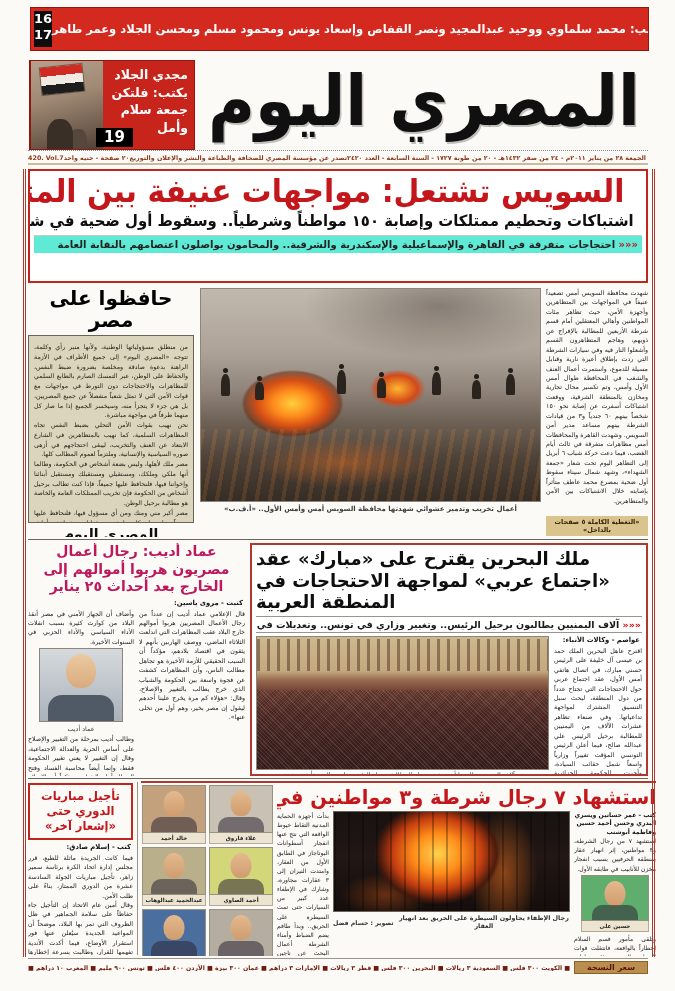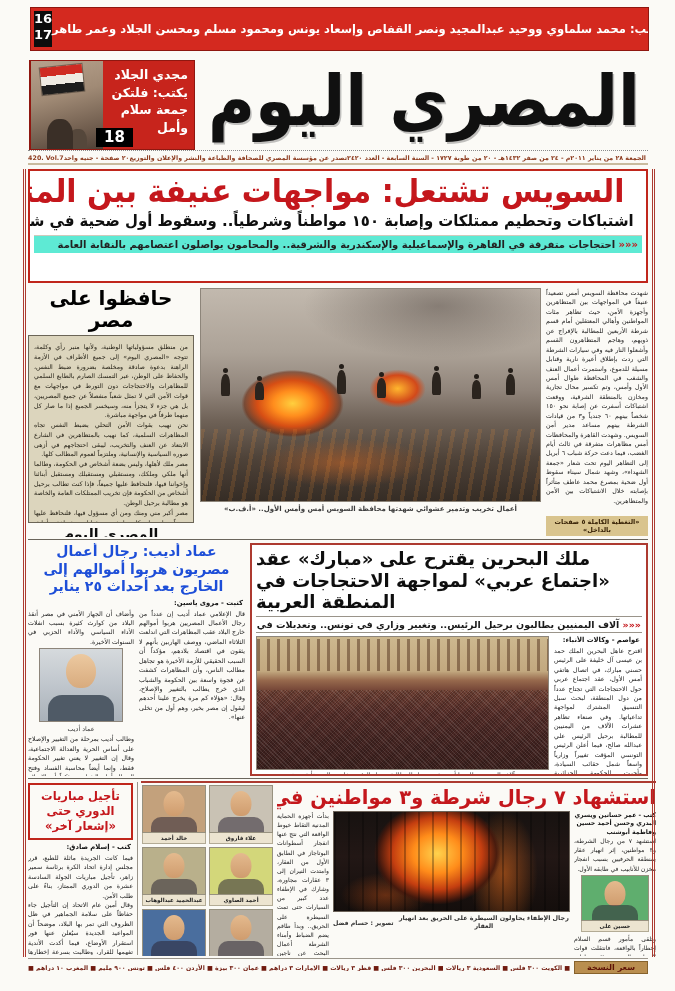--- a/index.html
+++ b/index.html
@@ -72,21 +72,21 @@
   
   .lead-body{left:546px;top:288px;width:102px;height:248px;display:flex;flex-direction:column;overflow:hidden;}
   .t-sm{font-size:6.3px;line-height:1.5;text-align:justify;color:#1c1c1c;}
   .lead-body .t-sm{flex:1;overflow:hidden;}
   .lead-highlight{background:#d9c48e;font-size:6.5px;font-weight:bold;color:#3a2408;text-align:center;padding:2px 1px;margin-top:2px;}
 
   .mid-rule{left:28px;top:539px;width:620px;border-top:1.5px solid #6a655c;}
 
   
   .adib{left:28px;top:543px;width:217px;height:233px;overflow:hidden;}
-  .adib-headline{font-size:14px;font-weight:bold;color:#1d4ed8;text-align:center;line-height:1.25;}
+  .adib-headline{font-size:14px;font-weight:bold;color:#be185d;text-align:center;line-height:1.25;}
   .byline{font-size:6.8px;font-weight:bold;color:#111;margin:3px 2px 2px 0;}
   .adib-cols{display:flex;gap:5px;height:178px;overflow:hidden;}
   .adib-col{flex:1;overflow:hidden;display:flex;flex-direction:column;}
   .adib-photo{width:82px;height:72px;margin:2px auto;border:1px solid #8d857a;position:relative;flex:none;
     background:linear-gradient(180deg,#d6dadd 0%,#c2c8ce 45%,#a9b1b9 100%);overflow:hidden;}
   .adib-photo::before{content:"";position:absolute;top:5px;left:50%;transform:translateX(-50%);width:30px;height:34px;
     border-radius:50% 50% 46% 46%;background:linear-gradient(180deg,#ecc9a0,#d8ab7e);}
   .adib-photo::after{content:"";position:absolute;bottom:0;left:50%;transform:translateX(-50%);width:66px;height:26px;
     border-radius:14px 14px 0 0;background:#4f5a66;}
   .photo-caption{font-size:6.4px;font-weight:normal;color:#333;text-align:center;margin:1px 0;flex:none;}
@@ -169,21 +169,21 @@
     <div class="pagenum">
       <div>16</div>
       <div>17</div>
     </div>
     <div class="top-bar-text">هؤلاء يكتبون عن أيام الغضب: محمد سلماوي ووحيد عبدالمجيد ونصر القفاص وإسعاد يونس ومحمود مسلم ومحسن الجلاد وعمر طاهر</div>
   </div>
 
   <div class="abs promo">
     <div class="promo-text">مجدي الجلاد يكتب: فلتكن جمعة سلام وأمل</div>
     <div class="promo-photo"></div>
-    <div class="promo-badge">18</div>
+    <div class="promo-badge">19</div>
   </div>
   <div class="abs logo">
     <div class="logo-text">المصري اليوم</div>
   </div>
 
   <div class="abs dateline">
     <span>الجمعة ٢٨ من يناير ٢٠١١م - ٢٤ من صفر ١٤٣٢هـ - ٢٠ من طوبة ١٧٢٧ - السنة السابعة - العدد ٢٤٢٠</span>
     <span>تصدر عن مؤسسة المصري للصحافة والطباعة والنشر والإعلان والتوزيع</span>
     <span>٢٠ صفحة - جنيه واحد</span>
     <span class="en">Al Masry Al Youm. Friday Jan 28 th . 2011. Issue No. 2420. Vol.7</span>

